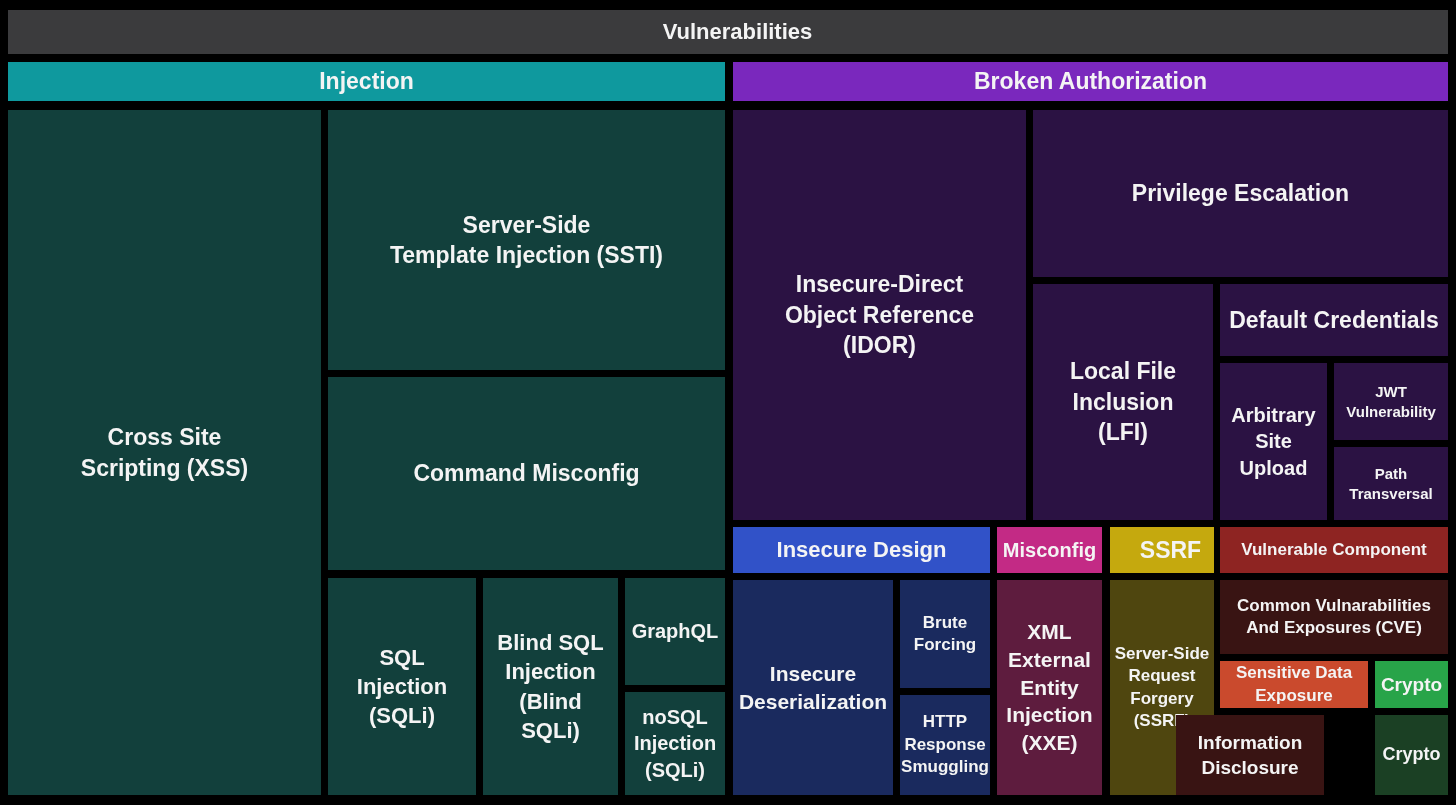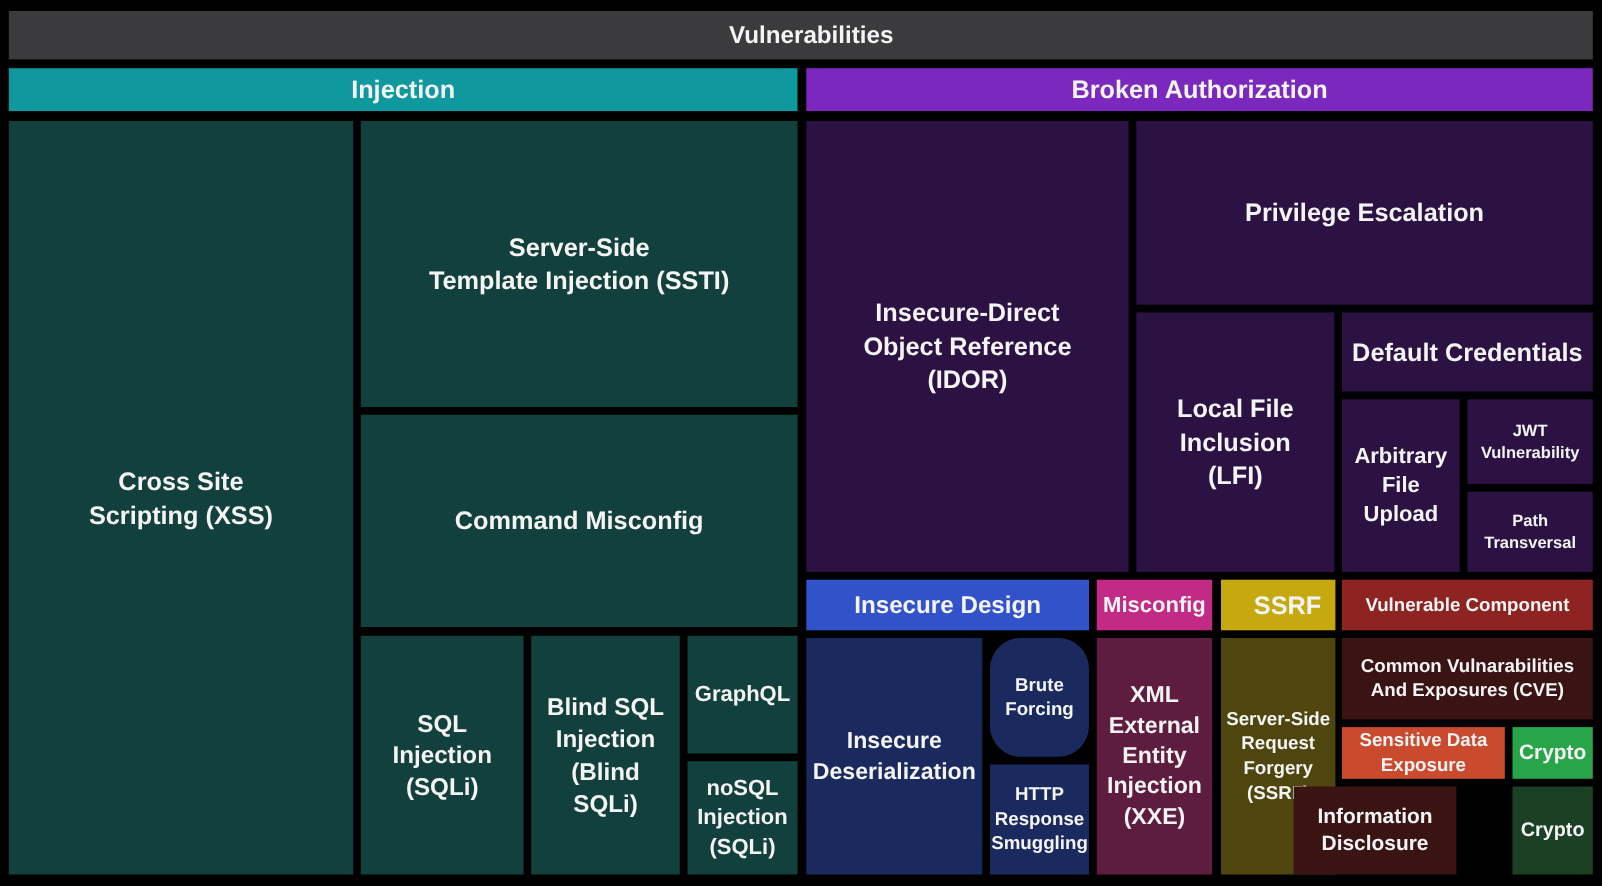--- a/index.html
+++ b/index.html
@@ -86,35 +86,35 @@
 
   <div class="cell c-idor" style="background: rgb(43, 18, 67);">Insecure-Direct
 Object Reference
 (IDOR)</div>
   <div class="cell c-pe" style="background: rgb(43, 18, 67);">Privilege Escalation</div>
   <div class="cell c-lfi" style="background: rgb(43, 18, 67);">Local File
 Inclusion
 (LFI)</div>
   <div class="cell c-dc" style="background: rgb(43, 18, 67);">Default Credentials</div>
   <div class="cell c-afu" style="background: rgb(43, 18, 67);">Arbitrary
-File
+Site
 Upload</div>
   <div class="cell c-jwt" style="background: rgb(43, 18, 67);">JWT
 Vulnerability</div>
   <div class="cell c-pt" style="background: rgb(43, 18, 67);">Path
 Transversal</div>
 
   <div class="cell c-id" style="background: rgb(49, 82, 200);">Insecure Design</div>
   <div class="cell c-mc" style="background: rgb(195, 42, 133);">Misconfig</div>
   <div class="cell c-ssrfh" style="background: rgb(197, 169, 14); padding-left: 21px;">SSRF</div>
   <div class="cell c-vc" style="background: rgb(142, 36, 34);">Vulnerable Component</div>
 
   <div class="cell c-ides" style="background: rgb(26, 42, 94);">Insecure
 Deserialization</div>
-  <div class="cell c-bf" style="background: rgb(26, 42, 94); border-radius: 28px;">Brute
+  <div class="cell c-bf" style="background: rgb(26, 42, 94);">Brute
 Forcing</div>
   <div class="cell c-hrs" style="background: rgb(26, 42, 94);">HTTP
 Response
 Smuggling</div>
   <div class="cell c-xxe" style="background: rgb(94, 28, 62);">XML
 External
 Entity
 Injection
 (XXE)</div>
   <div class="cell c-ssrfb" style="background: rgb(79, 70, 15);">Server-Side

